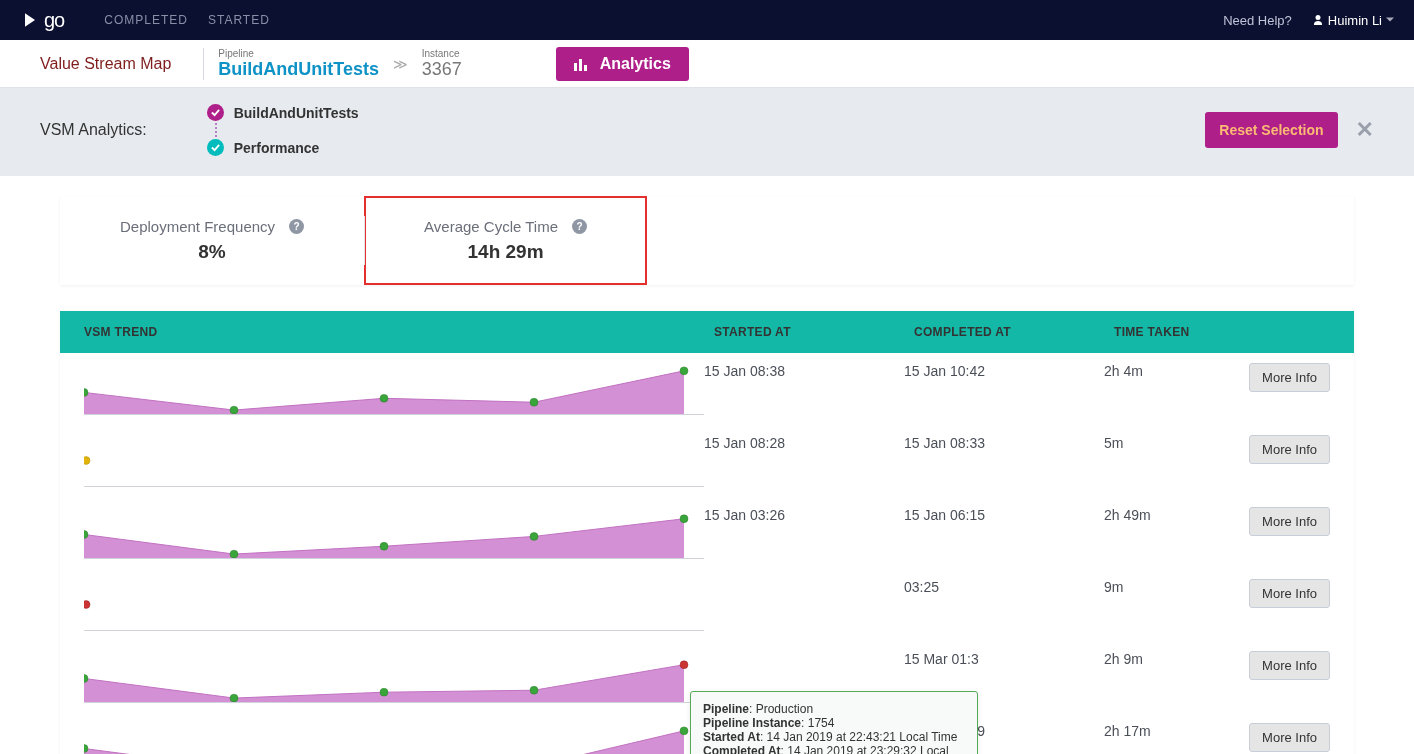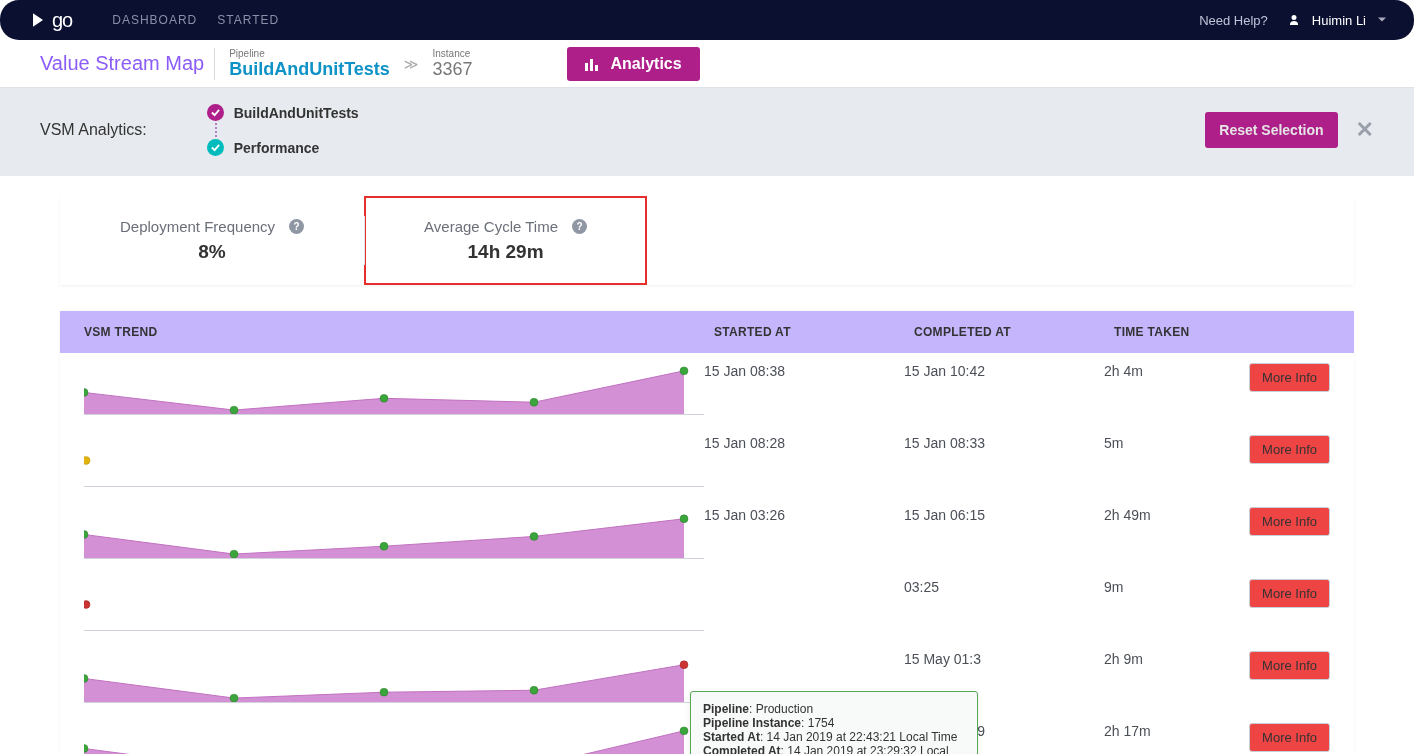--- a/index.html
+++ b/index.html
@@ -1,75 +1,75 @@
 <!DOCTYPE html>
 <html><head>
 <meta charset="utf-8">
 <style>
 * { margin: 0; padding: 0; box-sizing: border-box; }
 body { font-family: -apple-system, BlinkMacSystemFont, "Segoe UI", Helvetica, Arial, sans-serif; font-size: 14px; color: #333; background: #fff; width: 1414px; }
 
 
-.topnav { background: #0b1030; height: 40px; display: flex; align-items: center; padding: 0 28px; color: #fff; border-radius: 19px; }
+.topnav { background: #0b1030; height: 40px; display: flex; align-items: center; padding: 0 20px; color: #fff; }
 .topnav .logo { display: flex; align-items: center; gap: 4px; margin-right: 40px; }
 .topnav .logo-icon { width: 20px; height: 20px; }
 .topnav .logo-text { font-size: 20px; font-weight: 300; letter-spacing: -1px; }
 .topnav .nav-item { color: #8a8fa8; font-size: 12px; letter-spacing: 1px; margin-right: 20px; cursor: pointer; }
 .topnav .spacer { flex: 1; }
 .topnav .help { color: #c0c4d8; font-size: 13px; margin-right: 20px; cursor: pointer; margin-left: 44px; }
-.topnav .user { color: #fff; font-size: 13px; display: flex; align-items: center; gap: 12px; cursor: pointer; }
+.topnav .user { color: #fff; font-size: 13px; display: flex; align-items: center; gap: 4px; cursor: pointer; }
 
 
 .subheader { background: #fff; height: 48px; border-bottom: 1px solid #dfe3e8; display: flex; align-items: center; padding: 0 0 0 40px; }
-.subheader .title { font-size: 20px; color: #8b5cf6; font-weight: 400; margin-right: 10px; }
+.subheader .title { font-size: 16px; color: #7f1d1d; font-weight: 400; margin-right: 32px; }
 .subheader .sep { width: 1px; height: 32px; background: #d6dadf; margin-right: 14px; }
 .subheader .crumb-block { margin-right: 14px; }
 .subheader .crumb-label { font-size: 10px; color: #777; }
 .subheader .crumb-value-link { font-size: 18px; color: #0f93c7; font-weight: 700; }
 .subheader .crumb-value { font-size: 18px; color: #777; font-weight: 400; }
 .subheader .chev { color: #aaa; margin-right: 14px; font-size: 14px; }
 .btn-analytics { background: #ae1f89; color: #fff; border: none; border-radius: 3px; padding: 8px 18px; font-size: 16px; font-weight: 600; display: flex; align-items: center; gap: 10px; cursor: pointer; }
 
 
 .analyticsbar { background: #e7ebef; padding: 16px 40px 20px 40px; display: flex; align-items: center; }
 .analyticsbar .label { font-size: 16px; color: #333; margin-right: 60px; }
 .flow { display: flex; flex-direction: column; gap: 2px; }
 .flow-item { display: flex; align-items: center; gap: 10px; font-size: 14px; color: #333; font-weight: 600; }
 .flow-dot { width: 17px; height: 17px; border-radius: 50%; display: flex; align-items: center; justify-content: center; }
 .flow-dot.magenta { background: #ae1f89; }
 .flow-dot.teal { background: #00bcbd; }
 .flow-dot svg { width: 9px; height: 9px; fill: #fff; }
 .flow-connector { border-left: 2px dotted #b580c9; height: 14px; margin-left: 8px; }
 .analyticsbar .spacer { flex: 1; }
-.btn-reset { background: #ae1f89; color: #e5e5e5; border: none; border-radius: 3px; padding: 10px 14px; font-size: 14px; font-weight: 600; cursor: pointer; }
+.btn-reset { background: #ae1f89; color: #fdba74; border: none; border-radius: 3px; padding: 10px 14px; font-size: 14px; font-weight: 600; cursor: pointer; }
 .close-x { color: #9aa0ab; font-size: 22px; margin-left: 18px; cursor: pointer; font-weight: 900; }
 
 
 .content { padding: 20px 60px 0 60px; }
 .metrics { background: #fff; box-shadow: 0 1px 3px rgba(0,0,0,0.06); display: flex; }
 .metric { padding: 22px 60px; position: relative; }
 .metric + .metric::before { content: ''; position: absolute; left: 0; top: 20px; bottom: 20px; width: 1px; background: #e0e4e9; }
 .metric-title { font-size: 15px; color: #6a6f79; display: flex; align-items: center; justify-content: center; gap: 14px; }
 .metric-title .help-icon { width: 15px; height: 15px; border-radius: 50%; background: #9097a4; color: #fff; font-size: 10px; display: inline-flex; align-items: center; justify-content: center; font-weight: 700; }
 .metric-value { font-size: 19px; font-weight: 700; color: #333; text-align: center; margin-top: 6px; }
 .metric.highlight { outline: 2px solid #e52f2f; outline-offset: -2px; }
 
 
 .tbl { margin-top: 26px; background: #fff; box-shadow: 0 1px 3px rgba(0,0,0,0.06); }
-.tbl-head { display: flex; background: #c4b5fd; padding: 14px 24px; font-size: 12px; font-weight: 700; color: #333; letter-spacing: 0.3px; }
+.tbl-head { display: flex; background: #14b8a6; padding: 14px 24px; font-size: 12px; font-weight: 700; color: #333; letter-spacing: 0.3px; }
 .col-trend { width: 630px; }
 .col-start { width: 200px; }
 .col-comp { width: 200px; }
 .col-time { width: 130px; }
 .col-action { flex: 1; display: flex; justify-content: flex-end; }
 
 .tbl-row { display: flex; align-items: flex-start; padding: 10px 24px; font-size: 14px; color: #4a4f57; position: relative; }
 .tbl-row .chart { width: 620px; height: 52px; position: relative; }
 .tbl-row .chart svg { width: 100%; height: 100%; display: block; border-bottom: 1px solid #d0d4da; }
-.btn-more { background: #ef4444; border: 1px solid #c8ced7; border-radius: 3px; padding: 6px 12px; font-size: 13px; color: #333; cursor: pointer; }
+.btn-more { background: #e5e5e5; border: 1px solid #c8ced7; border-radius: 3px; padding: 6px 12px; font-size: 13px; color: #333; cursor: pointer; }
 
 .dot-g { fill: #3aa53a; stroke: #2b7a2b; stroke-width: 0.5; }
 .dot-y { fill: #e2b40b; stroke: #b68e08; stroke-width: 0.5; }
 .dot-r { fill: #c33; stroke: #922; stroke-width: 0.5; }
 
 
 .tooltip { position: absolute; left: 690px; top: 515px; width: 288px; background: #f7faf8; border: 1px solid #55a955; border-radius: 3px; padding: 10px 12px; font-size: 12px; color: #333; box-shadow: 0 2px 6px rgba(0,0,0,0.08); z-index: 20; }
 .tooltip b { font-weight: 700; }
 
 .content-wrap { position: relative; }
@@ -77,21 +77,21 @@
 </head>
 <body>
 
 <div class="topnav">
   <div class="logo">
     <svg class="logo-icon" viewBox="0 0 24 24">
         <path fill="#fff" d="M6 4l12 8-12 8V4z"></path>
       </svg>
     <span class="logo-text">go</span>
   </div>
-  <span class="nav-item">DASHBOARD</span>
+  <span class="nav-item">COMPLETED</span>
   <span class="nav-item">STARTED</span>
   <div class="spacer"></div>
   <span class="help">Need Help?</span>
   <div class="user">
     <svg width="12" height="12" viewBox="0 0 24 24">
         <path fill="#fff" d="M12 12a5 5 0 100-10 5 5 0 000 10zm0 2c-4 0-8 2-8 6v2h16v-2c0-4-4-6-8-6z"></path>
       </svg>
     <span>Huimin Li</span>
     <svg width="8" height="8" viewBox="0 0 10 10">
         <path fill="#aab" d="M0 2l5 5 5-5z"></path>
@@ -246,21 +246,21 @@
               <path d="M0 28 L150 48 L300 42 L450 40 L600 14 L600 52 L0 52 Z" fill="#d490d4" stroke="none"></path>
               <path d="M0 28 L150 48 L300 42 L450 40 L600 14" fill="none" stroke="#c070c0" stroke-width="1"></path>
               <circle cx="0" cy="28" r="4" class="dot-g"></circle>
               <circle cx="150" cy="48" r="4" class="dot-g"></circle>
               <circle cx="300" cy="42" r="4" class="dot-g"></circle>
               <circle cx="450" cy="40" r="4" class="dot-g"></circle>
               <circle cx="600" cy="14" r="4" class="dot-r"></circle>
             </svg>
           </div>
     <div class="col-start"></div>
-    <div class="col-comp">15 May 01:3</div>
+    <div class="col-comp">15 Mar 01:3</div>
     <div class="col-time">2h 9m</div>
     <div class="col-action">
             <button class="btn-more">More Info</button>
           </div>
   </div>
         <div class="tbl-row">
     <div class="chart col-trend">
             <svg viewBox="0 0 620 52" preserveAspectRatio="none">
               <path d="M0 26 L150 46 L300 44 L450 44 L600 8 L600 52 L0 52 Z" fill="#d490d4" stroke="none"></path>
               <path d="M0 26 L150 46 L300 44 L450 44 L600 8" fill="none" stroke="#c070c0" stroke-width="1"></path>

